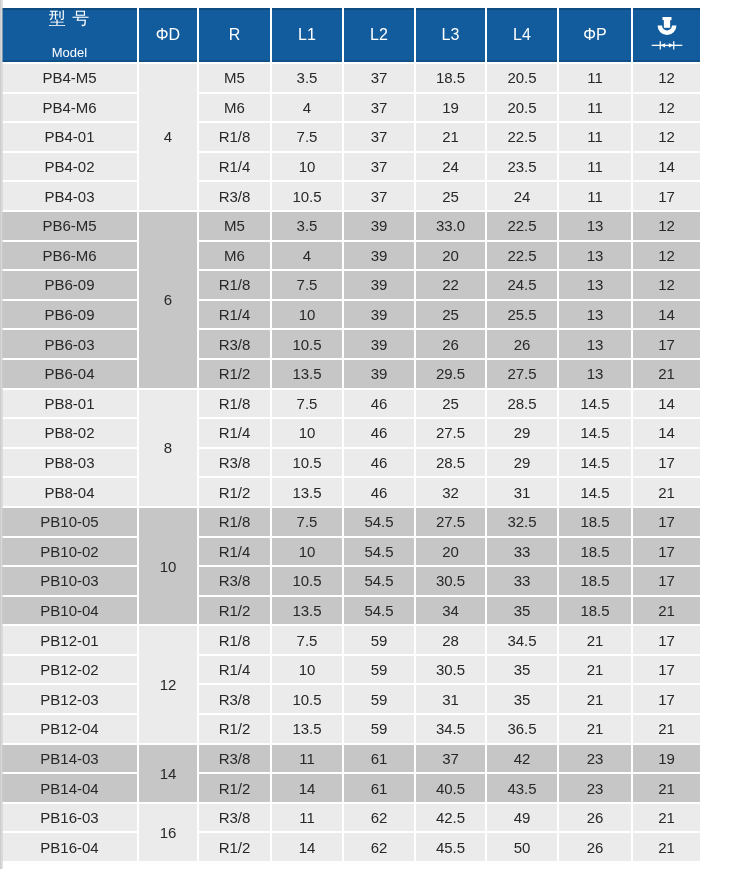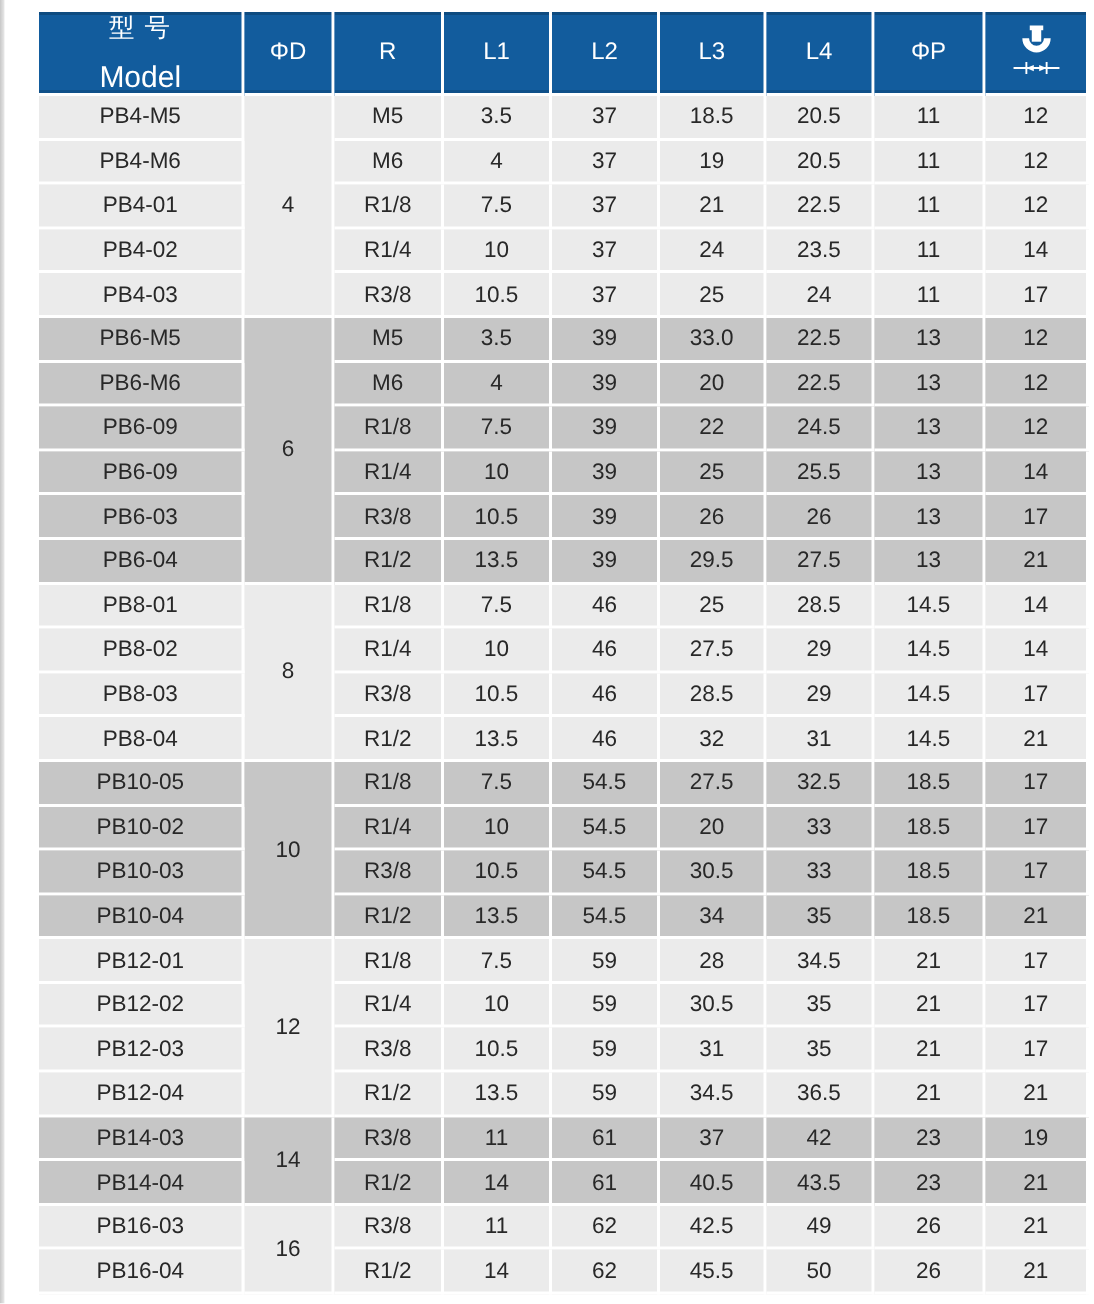--- a/index.html
+++ b/index.html
@@ -13,21 +13,21 @@
     position: relative;
   }
   .page-edge {
     position: absolute;
     left: 0; top: 0;
     width: 3px; height: 869px;
     background: linear-gradient(to right, #9a9a9a, #d8d8d8);
     opacity: .55;
   }
   .wrap {
-    padding: 8px 0 0 26px;
+    padding: 8px 0 0 2px;
   }
   table.spec {
     border-collapse: separate;
     border-spacing: 0;
     table-layout: fixed;
     width: 700px;
   }
   col.c-model  { width: 137px; }
   col.c-d  { width: 60px; }
   col.c-r  { width: 73px; }
@@ -53,21 +53,21 @@
     font-weight: normal;
     font-size: 16px;
     box-shadow: inset 0 2px 0 rgba(0,0,0,.18), inset 0 -2px 0 rgba(0,0,0,.12);
   }
   .hdr-zh {
     font-size: 17px;
     line-height: 21px;
     letter-spacing: 1px;
   }
   .hdr-en {
-    font-size: 20px;
+    font-size: 13px;
     line-height: 19px;
     margin-top: 14px;
   }
   tbody td {
     height: 27.6px;
     font-size: 15px;
     color: var(--text, #282828);
   }
   tr.row-light td { background: var(--row-light, #ebebeb); }
   tr.row-dark  td { background: var(--row-dark,  #c6c6c6); }

